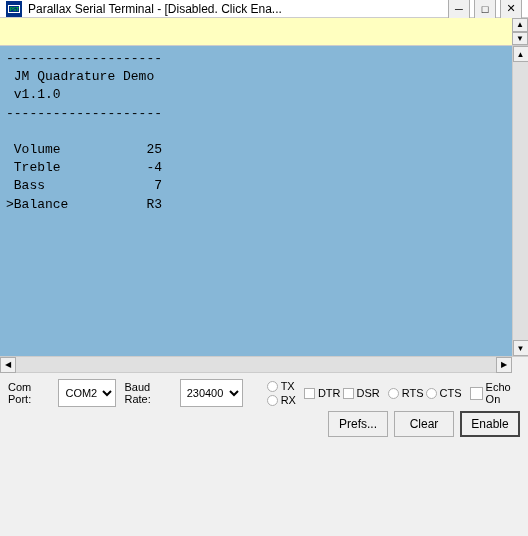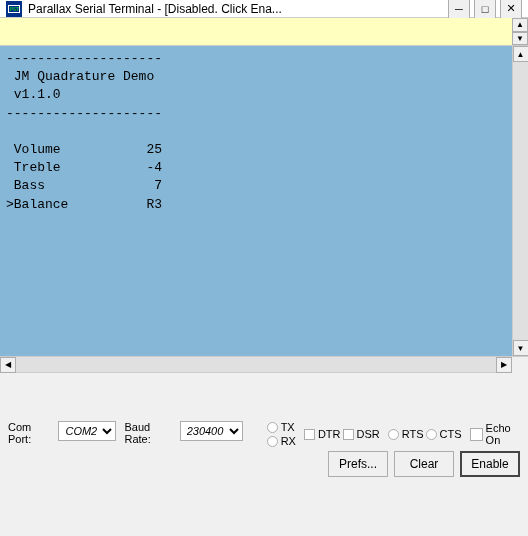--- a/index.html
+++ b/index.html
@@ -172,41 +172,40 @@
     .controls-bar {
       background: #f0f0f0;
       border-top: 1px solid #ccc;
       padding: 6px 8px 4px 8px;
       display: flex;
       flex-direction: column;
       gap: 4px;
     }
     .controls-row1 {
       display: flex;
+      align-items: center;
       gap: 8px;
-      margin-top: 42px;
     }
     .controls-row2 {
       display: flex;
       align-items: flex-end;
       gap: 6px;
     }
 
     .label-text {
       font-size: 11px;
       color: #000;
     }
     .select-box {
-      height: 20px;
+      height: 28px;
       font-size: 11px;
       border: 1px solid #adadad;
       background: white;
       padding: 0 2px;
       cursor: pointer;
-      font-style: italic;
     }
 
     .radio-group {
       display: flex;
       flex-direction: column;
       gap: 2px;
     }
     .radio-item {
       display: flex;
       align-items: center;

